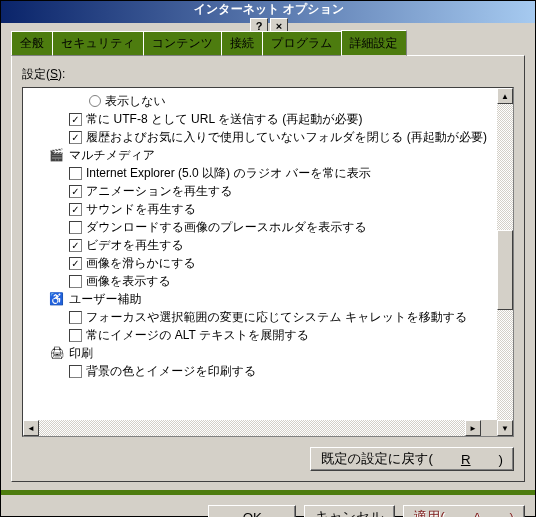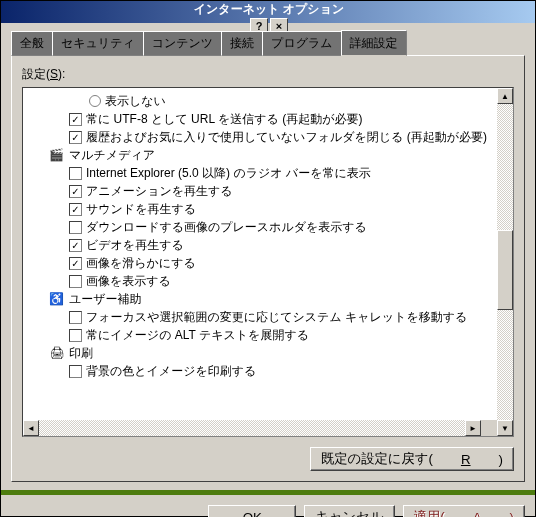--- a/index.html
+++ b/index.html
@@ -50,21 +50,21 @@
   padding: 8px 10px;
   display: flex;
   flex-direction: column;
 }
 .tabs {
   display: flex;
   margin-bottom: -1px;
 }
 .tab {
   padding: 3px 8px;
-  background: #737373;
+  background: #4d7c0f;
   border: 1px solid #808080;
   border-top: 1px solid #fff;
   border-left: 1px solid #fff;
   border-bottom: 1px solid #808080;
   margin-right: -1px;
   cursor: pointer;
   position: relative;
 }
 .tab.active {
   border-bottom: 1px solid #d4d0c8;

